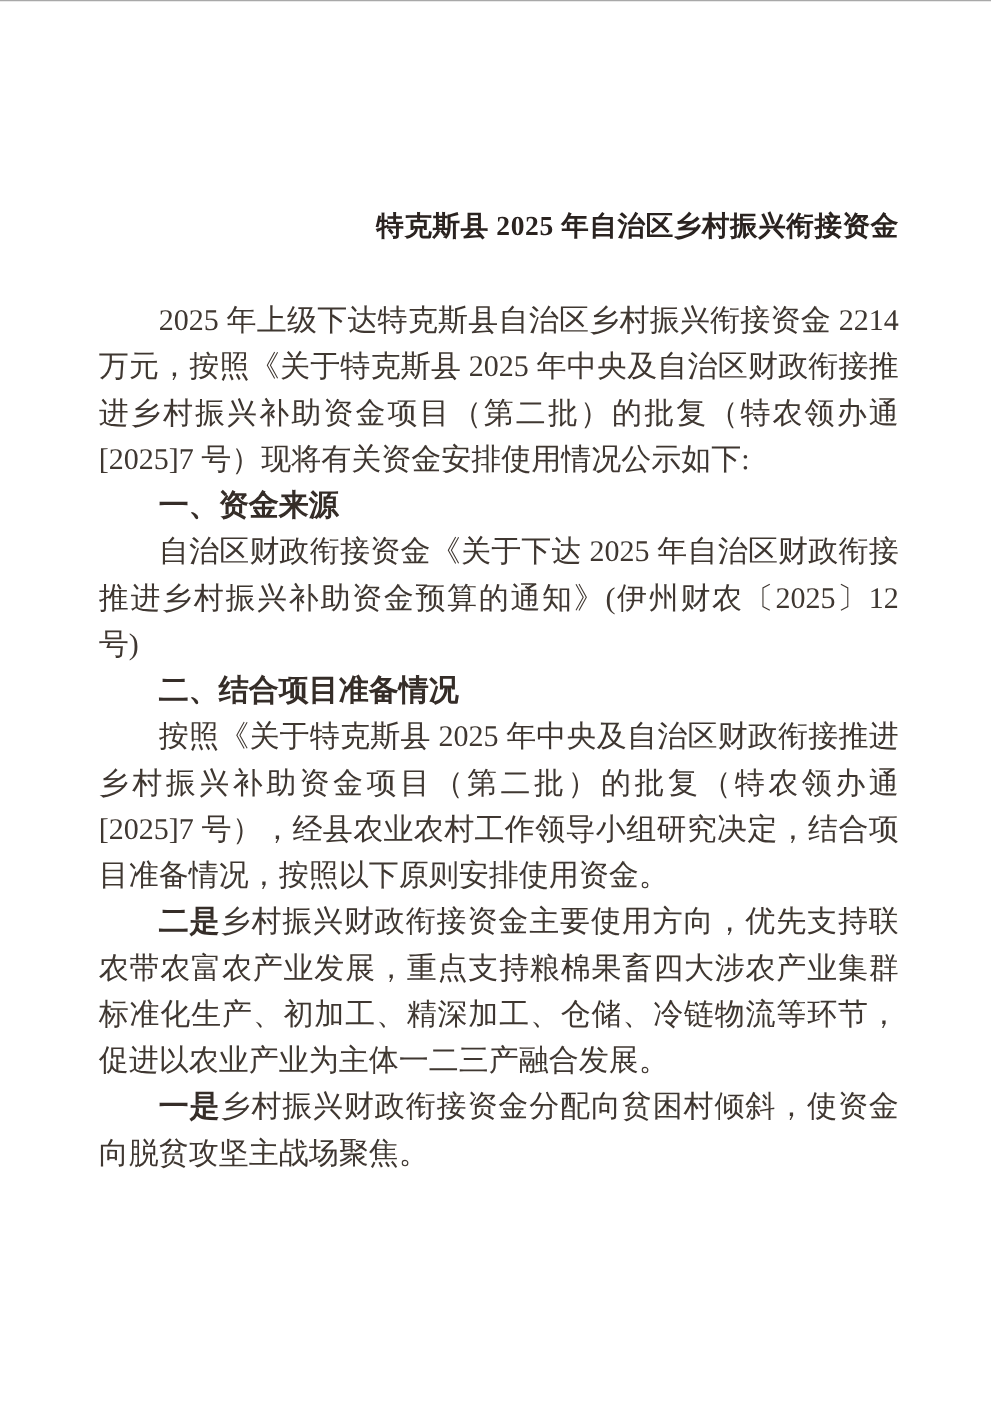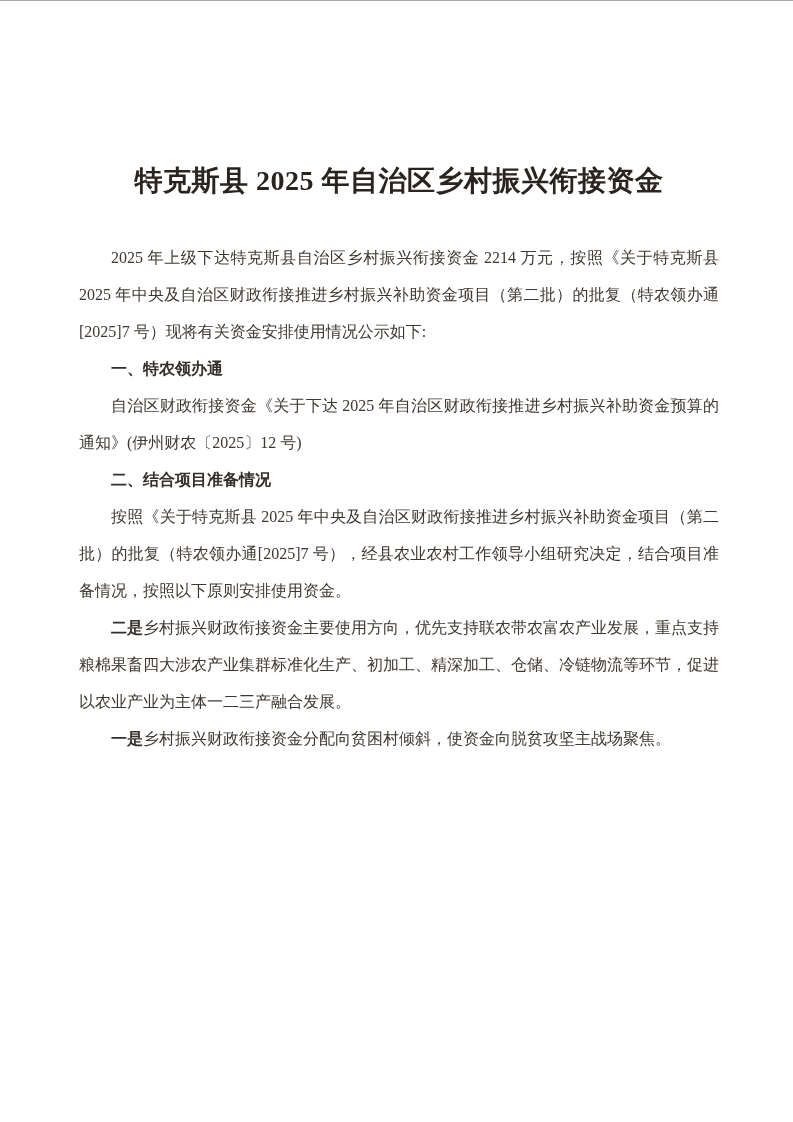--- a/index.html
+++ b/index.html
@@ -24,32 +24,32 @@
     background: #a8a8a8;
   }
   .content {
     position: absolute;
     left: 79px;
     top: 158px;
     width: 640px;
   }
   .title {
     margin: 0 0 36px 0;
-    font-size: 28px;
+    font-size: 22px;
     line-height: 45px;
     font-weight: 700;
-    text-align: center;
+    text-align: right;
     letter-spacing: 0.5px;
     color: #2a2320;
   }
   .title-line {
     display: block;
   }
   .doc-body {
-    font-size: 16px;
+    font-size: 24px;
     line-height: 37px;
     text-align: justify;
     color: #3f3731;
   }
   .para, .heading {
     margin: 0;
     text-indent: 2em;
   }
   .heading {
     font-weight: 700;
@@ -64,21 +64,21 @@
 <body>
 
 <div class="sheet">
   <div class="scan-edge"></div>
   <div class="content">
     <h1 class="title">
       <span class="title-line">特克斯县 2025 年自治区乡村振兴衔接资金</span>
     </h1>
     <div class="doc-body">
         <p class="para">2025 年上级下达特克斯县自治区乡村振兴衔接资金 2214 万元，按照《关于特克斯县 2025 年中央及自治区财政衔接推进乡村振兴补助资金项目（第二批）的批复（特农领办通[2025]7 号）现将有关资金安排使用情况公示如下:</p>
-        <p class="heading">一、特农领办通</p>
+        <p class="heading">一、资金来源</p>
         <p class="para">自治区财政衔接资金《关于下达 2025 年自治区财政衔接推进乡村振兴补助资金预算的通知》(伊州财农〔2025〕12 号)</p>
         <p class="heading">二、结合项目准备情况</p>
         <p class="para">按照《关于特克斯县 2025 年中央及自治区财政衔接推进乡村振兴补助资金项目（第二批）的批复（特农领办通[2025]7 号），经县农业农村工作领导小组研究决定，结合项目准备情况，按照以下原则安排使用资金。</p>
         <p class="para"><strong>二是</strong><span>乡村振兴财政衔接资金主要使用方向，优先支持联农带农富农产业发展，重点支持粮棉果畜四大涉农产业集群标准化生产、初加工、精深加工、仓储、冷链物流等环节，促进以农业产业为主体一二三产融合发展。</span></p>
         <p class="para"><strong>一是</strong><span>乡村振兴财政衔接资金分配向贫困村倾斜，使资金向脱贫攻坚主战场聚焦。</span></p>
       </div>
   </div>
 </div>
 
 </body></html>

